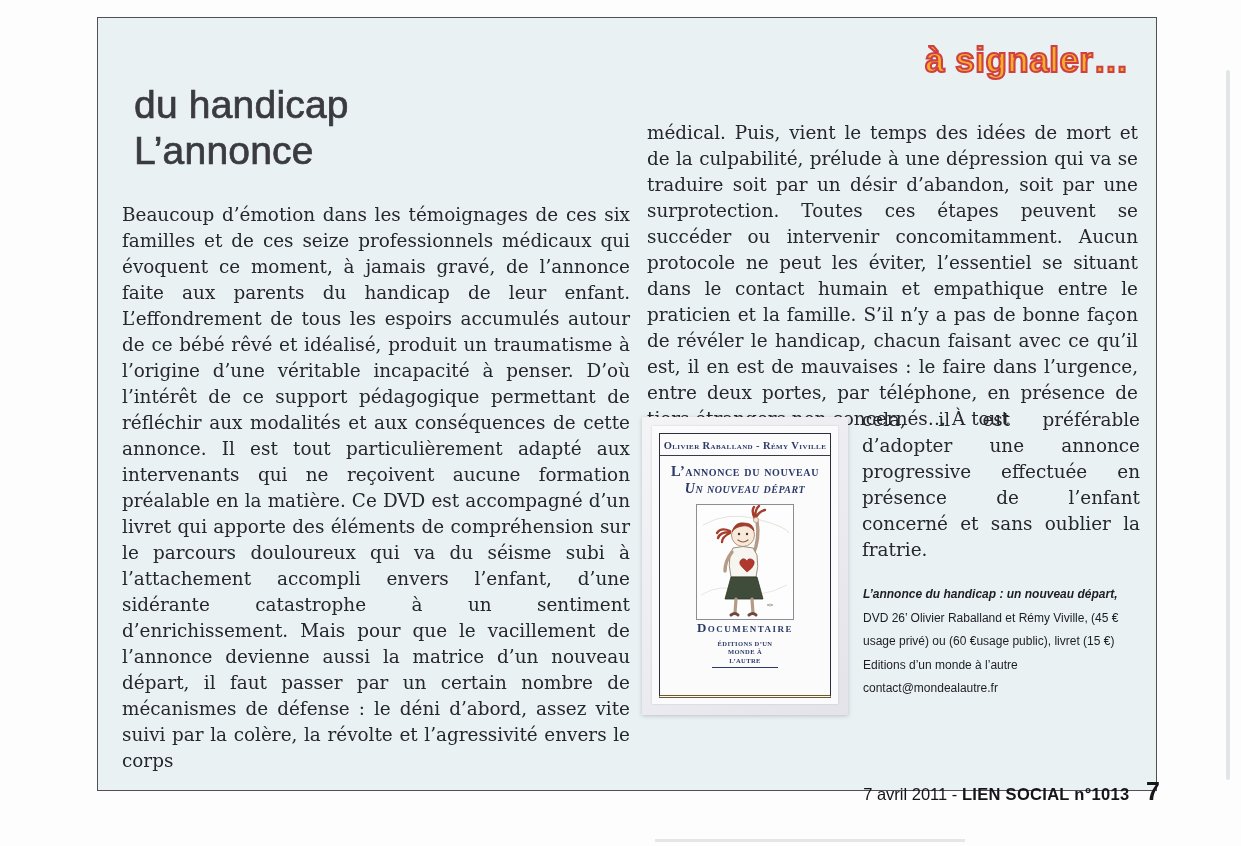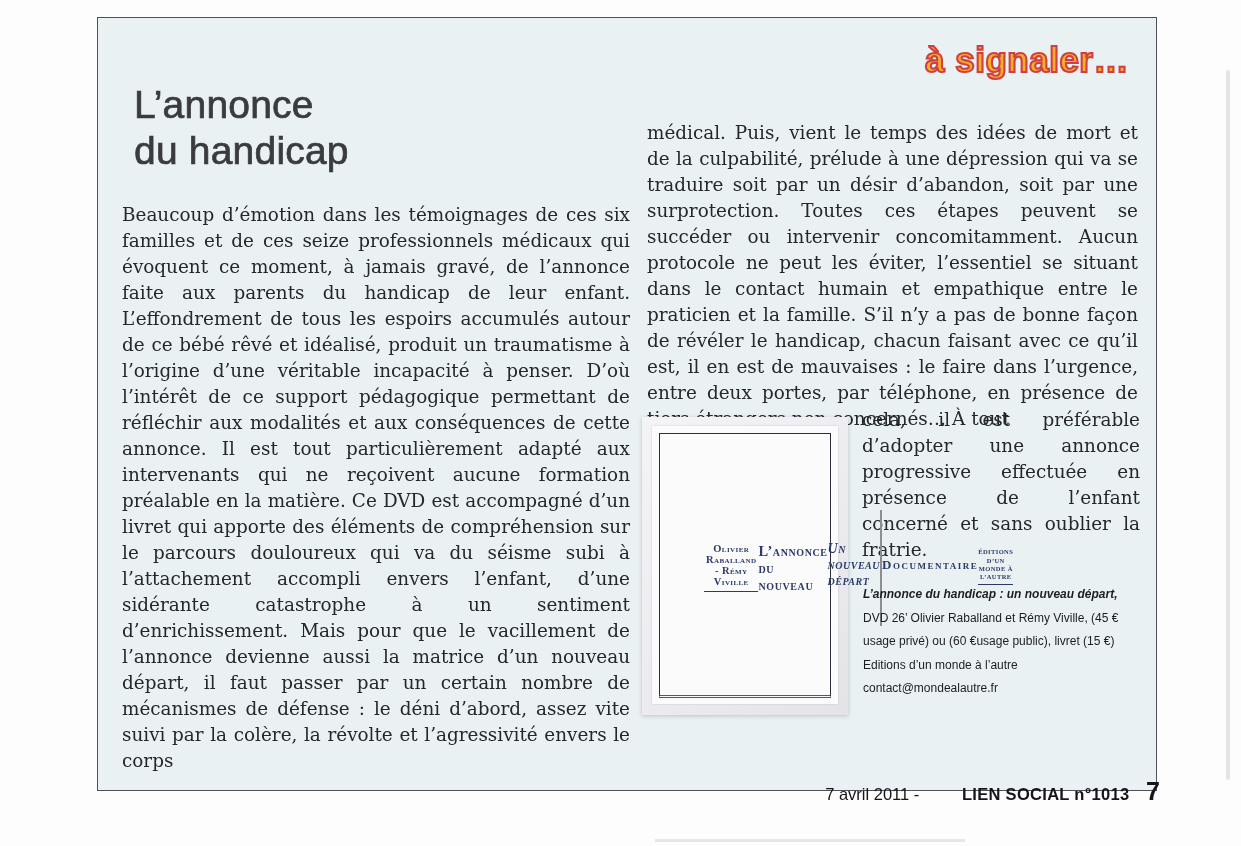--- a/index.html
+++ b/index.html
@@ -49,26 +49,25 @@
     box-shadow:0 1px 4px rgba(60,60,70,0.25);
     padding:9px 10px 11px 10px;
   }
   .dvd-cover {
     width:100%; height:100%; background:#fbfbfd; padding:7px 7px 6px 7px;
     box-shadow:0 0 2px rgba(0,0,0,0.15);
   }
   .dvd-frame {
     width:100%; height:100%;
     border:1.5px solid #2e2e38;
-    display:flex; flex-direction:row; align-items:center;
+    display:flex; flex-direction:column; align-items:center;
     background:#fbfbfc;
     font-family:"Liberation Serif", serif;
     color:#2c3a69;
     border-bottom:3px double #6b5a2c;
-    padding-left:44px;
   }
   .dvd-authors {
     width:100%; text-align:center; padding:6px 2px 4px 2px;
     font-variant:small-caps; font-weight:700; font-size:10.5px; letter-spacing:0.4px;
     border-bottom:1px solid #3a3a44;
   }
   .dvd-title1 {
     margin-top:7px; font-variant:small-caps; font-weight:700;
     font-size:14.5px; letter-spacing:0.6px;
   }
@@ -93,35 +92,35 @@
   .caption {
     position:absolute; left:765px; top:565px; width:276px;
     font-size:12px; line-height:23.5px; color:#1d1d24;
   }
   .caption .lead { font-weight:700; font-style:italic; }
   
   .footer {
     position:absolute; right:81px; top:777px;
     font-size:16.5px; color:#15151b; white-space:nowrap;
   }
-  .footer .mag { font-weight:700; letter-spacing:0.3px;margin-left:38px; }
+  .footer .mag { font-weight:700; letter-spacing:0.3px; }
   .footer .pagenum { font-weight:700; font-size:25px; margin-left:12px; }
 </style>
 </head>
 <body>
 
 <div class="page">
 
   <div class="panel">
 
     <div class="signaler">à signaler…</div>
 
     <div class="title">
+      <div>du handicap</div>
       <div>L’annonce</div>
-      <div>du handicap</div>
     </div>
 
     <div class="bodytext col1">Beaucoup d’émotion dans les témoignages de ces six familles et de ces seize professionnels médicaux qui évoquent ce moment, à jamais gravé, de l’annonce faite aux parents du handicap de leur enfant. L’effondrement de tous les espoirs accumulés autour de ce bébé rêvé et idéalisé, produit un traumatisme à l’origine d’une véritable incapacité à penser. D’où l’intérêt de ce support pédagogique permettant de réfléchir aux modalités et aux conséquences de cette annonce. Il est tout particulièrement adapté aux intervenants qui ne reçoivent aucune formation préalable en la matière. Ce DVD est accompagné d’un livret qui apporte des éléments de compréhension sur le parcours douloureux qui va du séisme subi à l’attachement accompli envers l’enfant, d’une sidérante catastrophe à un sentiment d’enrichissement. Mais pour que le vacillement de l’annonce devienne aussi la matrice d’un nouveau départ, il faut passer par un certain nombre de mécanismes de défense : le déni d’abord, assez vite suivi par la colère, la révolte et l’agressivité envers le corps</div>
 
     <div class="bodytext col2a">médical. Puis, vient le temps des idées de mort et de la culpabilité, prélude à une dépression qui va se traduire soit par un désir d’abandon, soit par une surprotection. Toutes ces étapes peuvent se succéder ou intervenir concomitamment. Aucun protocole ne peut les éviter, l’essentiel se situant dans le contact humain et empathique entre le praticien et la famille. S’il n’y a pas de bonne façon de révéler le handicap, chacun faisant avec ce qu’il est, il en est de mauvaises : le faire dans l’urgence, entre deux portes, par téléphone, en présence de tiers étrangers non concernés… À tout</div>
 
     <div class="bodytext col2b">cela, il est préférable d’adopter une annonce progressive effectuée en présence de l’enfant concerné et sans oublier la fratrie.</div>
 
     <div class="dvd-photo">
       <div class="dvd-cover">

